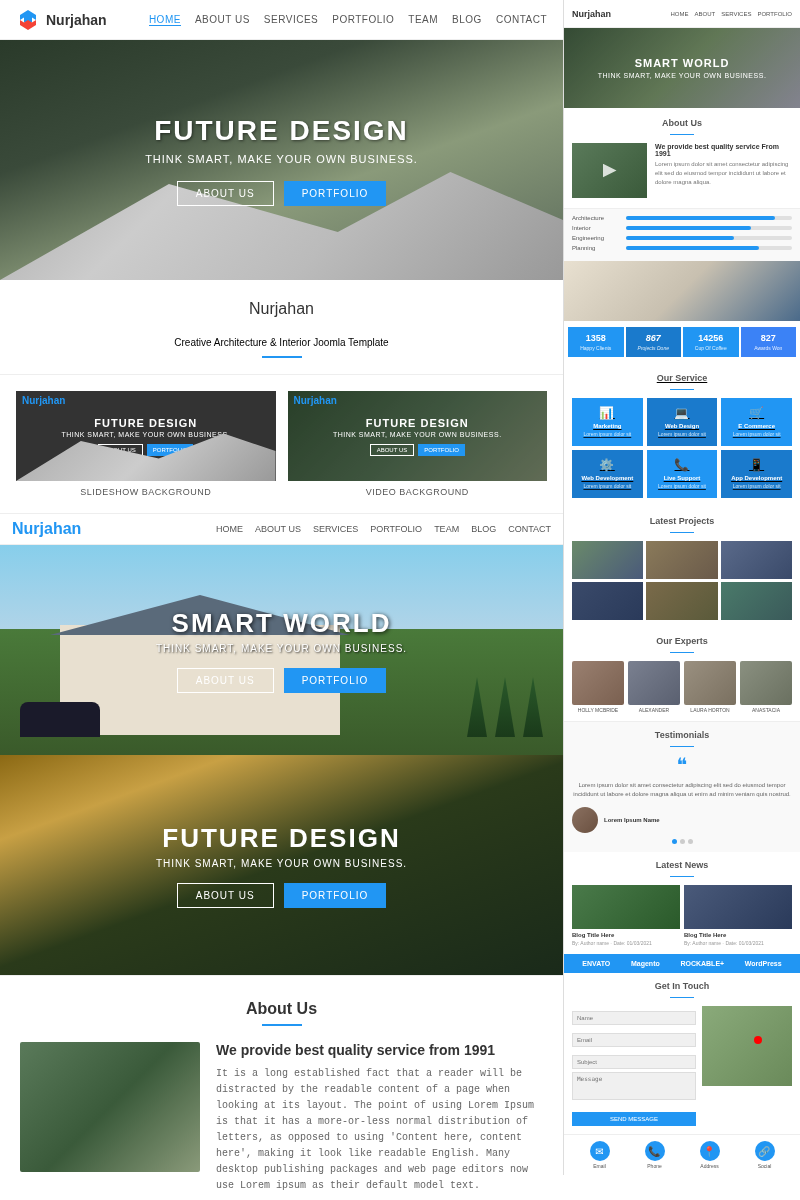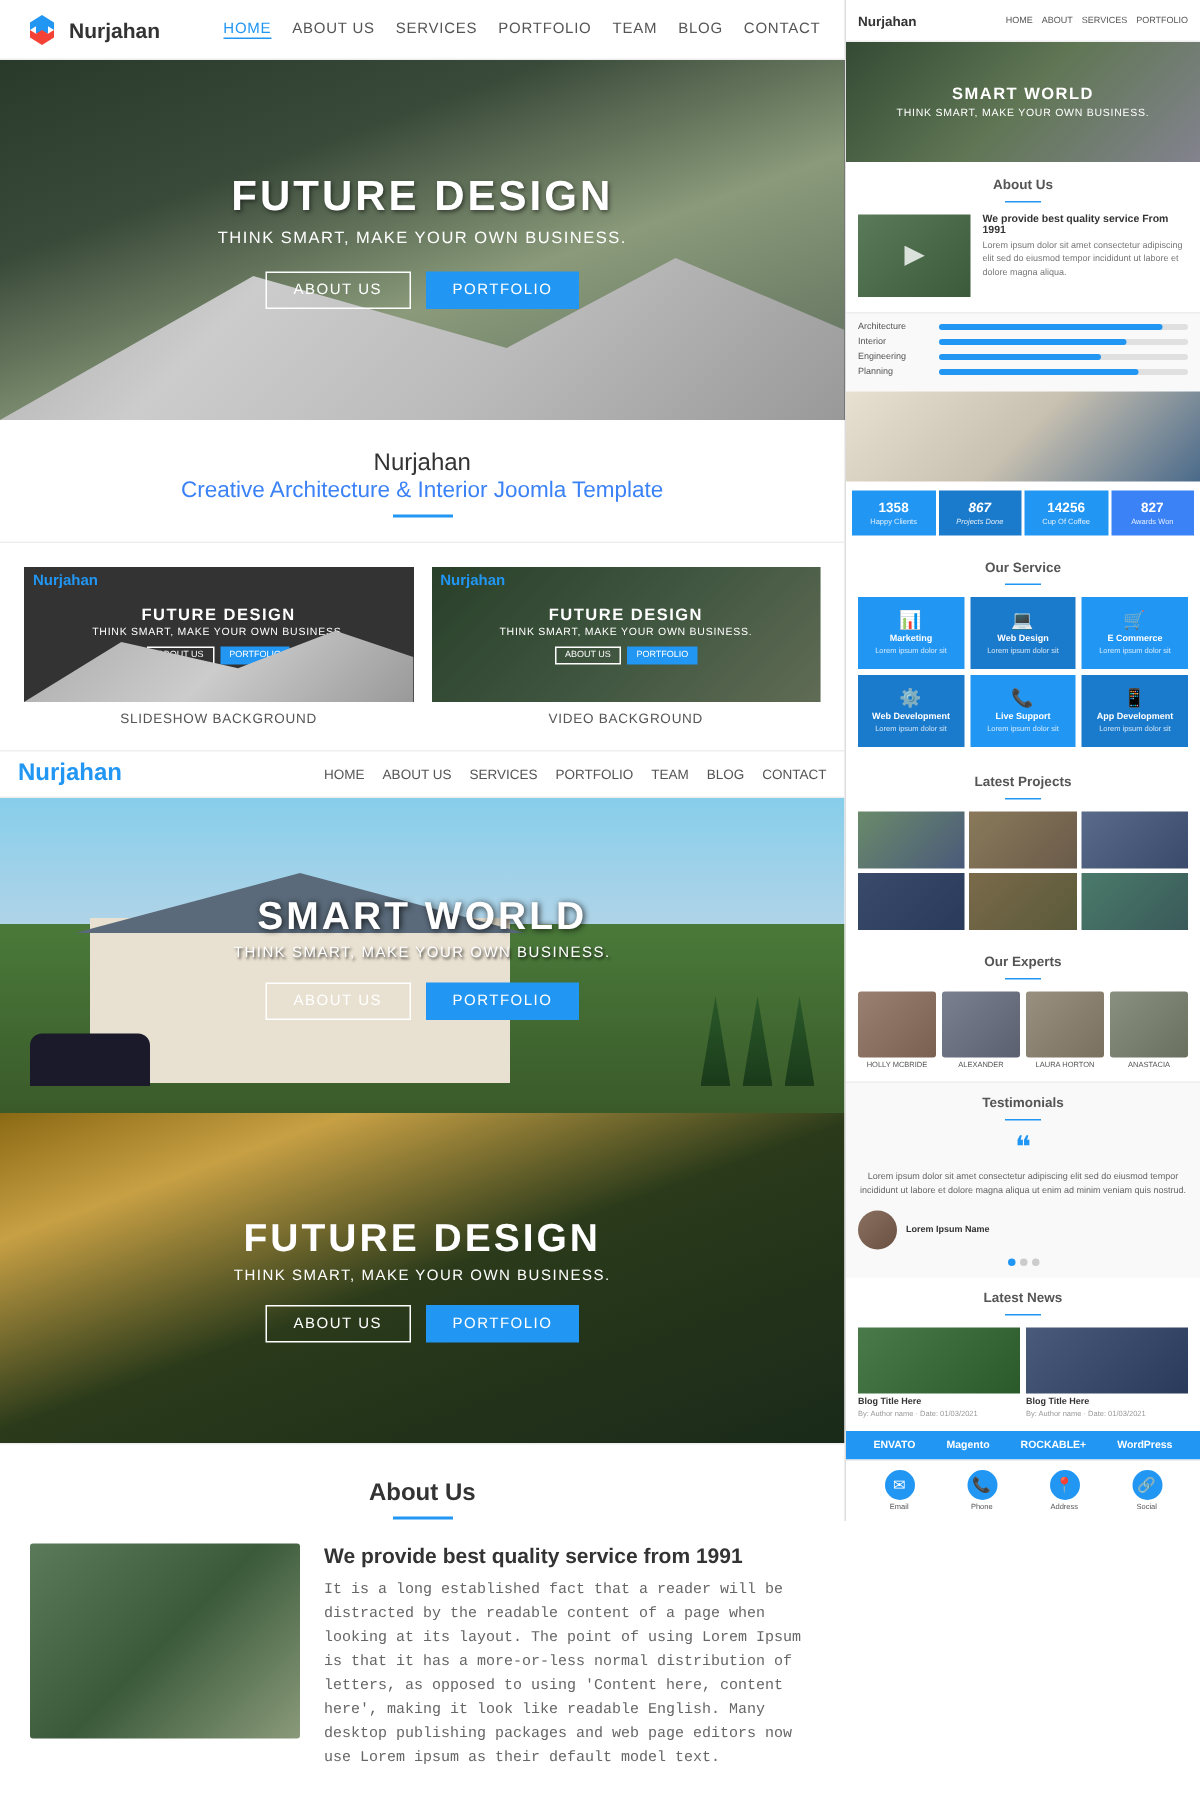--- a/index.html
+++ b/index.html
@@ -24,21 +24,21 @@
     .hero-content { position: relative; z-index: 2; text-align: center; color: #fff; }
     .hero-title { font-size: 28px; font-weight: bold; letter-spacing: 2px; text-shadow: 1px 1px 3px rgba(0,0,0,0.5); }
     .hero-subtitle { font-size: 11px; letter-spacing: 1px; margin: 6px 0 16px; text-transform: uppercase; }
     .hero-buttons { display: flex; gap: 10px; justify-content: center; }
     .btn-outline { padding: 6px 18px; border: 1px solid #fff; color: #fff; background: transparent; font-size: 10px; text-transform: uppercase; letter-spacing: 1px; cursor: pointer; }
     .btn-blue { padding: 6px 18px; background: #2196F3; border: none; color: #fff; font-size: 10px; text-transform: uppercase; letter-spacing: 1px; cursor: pointer; }
 
     
     .intro { text-align: center; padding: 20px 16px 16px; border-bottom: 1px solid #eee; }
     .intro h2 { font-size: 16px; color: #333; font-weight: normal; }
-    .intro p { font-size: 15px; color: #3b82f6; margin-top: 0; }
+    .intro p { font-size: 10px; color: #000000; margin-top: 19px; }
     .intro-divider { width: 40px; height: 2px; background: #2196F3; margin: 8px auto 0; }
 
     
     .preview-cards { display: flex; gap: 12px; padding: 16px; }
     .preview-card { flex: 1; }
     .preview-card-img { width: 100%; height: 90px; background: linear-gradient(rgba(0,0,0,0.4), rgba(0,0,0,0.4)), #555; display: flex; flex-direction: column; align-items: center; justify-content: center; color: #fff; position: relative; overflow: hidden; }
     .preview-card-img .card-logo { font-size: 10px; font-weight: bold; color: #2196F3; position: absolute; top: 4px; left: 6px; }
     .preview-card-title { font-size: 11px; font-weight: bold; letter-spacing: 1px; }
     .preview-card-sub { font-size: 7px; letter-spacing: 0.5px; margin: 2px 0 6px; }
     .preview-card-btns { display: flex; gap: 4px; }
@@ -110,21 +110,21 @@
     .rp-bar-track { flex: 1; height: 4px; background: #e0e0e0; border-radius: 2px; }
     .rp-bar-fill { height: 100%; background: #2196F3; border-radius: 2px; }
 
     .rp-house-img { width: 100%; height: 60px; background: linear-gradient(135deg, #e8e0d0, #c8c0b0, #4a6a8a); }
 
     .rp-counters { display: flex; gap: 2px; padding: 6px 4px; }
     .rp-counter { flex: 1; background: #2196F3; color: #fff; text-align: center; padding: 6px 2px; }
     .rp-counter-num { font-size: 9px; font-weight: bold; }
     .rp-counter-label { font-size: 5px; opacity: 0.85; margin-top: 2px; }
 
-    .rp-service { padding: 10px 8px; }
+    .rp-service { padding: 10px 8px; text-decoration: underline; }
     .rp-service-grid { display: grid; grid-template-columns: 1fr 1fr 1fr; gap: 4px; margin-top: 6px; }
     .rp-service-item { background: #2196F3; color: #fff; text-align: center; padding: 8px 4px; }
     .rp-service-icon { font-size: 12px; }
     .rp-service-name { font-size: 6px; font-weight: bold; margin-top: 3px; }
     .rp-service-desc { font-size: 5px; opacity: 0.8; margin-top: 2px; line-height: 1.4; }
 
     .rp-projects { padding: 8px; }
     .rp-projects-grid { display: grid; grid-template-columns: 1fr 1fr 1fr; gap: 3px; margin-top: 6px; }
     .rp-project-img { height: 38px; background: linear-gradient(135deg, #6a8a6a, #4a5a7a); }
     .rp-project-img:nth-child(2) { background: linear-gradient(135deg, #8a7a5a, #6a5a4a); }
@@ -504,20 +504,36 @@
       </div>
     </div>
 
     <div class="rp-partners">
       <span class="rp-partner">ENVATO</span>
       <span class="rp-partner">Magento</span>
       <span class="rp-partner">ROCKABLE+</span>
       <span class="rp-partner">WordPress</span>
     </div>
 
+    <div class="rp-contact">
+      <div class="rp-section-title">Get In Touch</div>
+      <div class="rp-divider"></div>
+      <div class="rp-contact-inner">
+        <div class="rp-contact-form">
+          <input class="rp-contact-input" placeholder="Name" style="">
+          <input class="rp-contact-input" placeholder="Email" style="">
+          <input class="rp-contact-input" placeholder="Subject" style="">
+          <textarea class="rp-contact-input" placeholder="Message" style="height: 28px; resize: none;"></textarea>
+          <button class="rp-contact-btn">SEND MESSAGE</button>
+        </div>
+        <div class="rp-map">
+          <div class="rp-map-pin"></div>
+        </div>
+      </div>
+    </div>
 
     <div class="rp-footer-icons">
       <div class="rp-footer-icon">
         <div class="rp-footer-icon-circle">
             <span>✉</span>
           </div>
         <div class="rp-footer-icon-label">Email</div>
       </div>
       <div class="rp-footer-icon">
         <div class="rp-footer-icon-circle">

